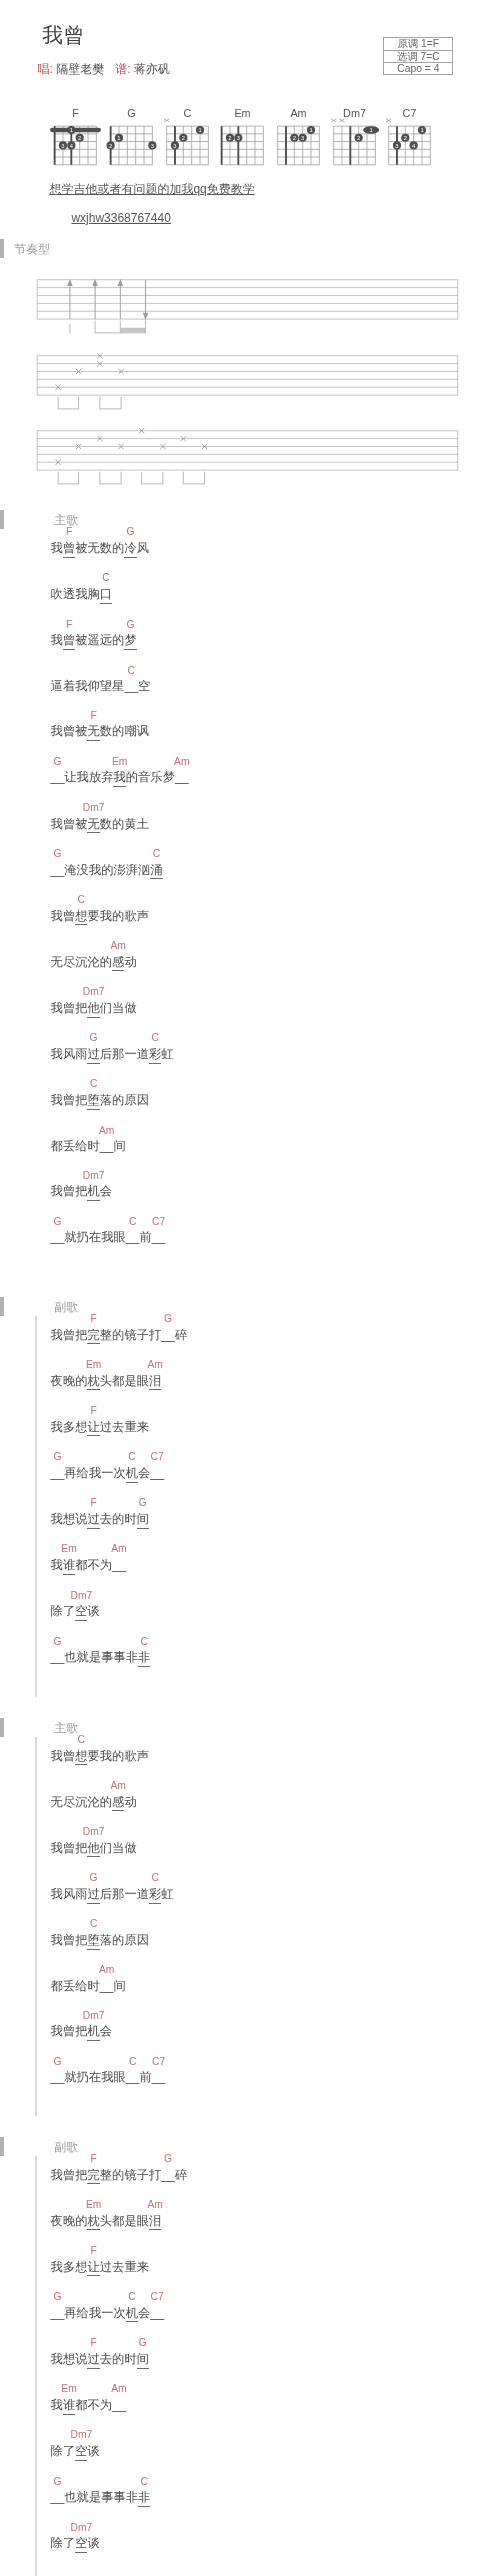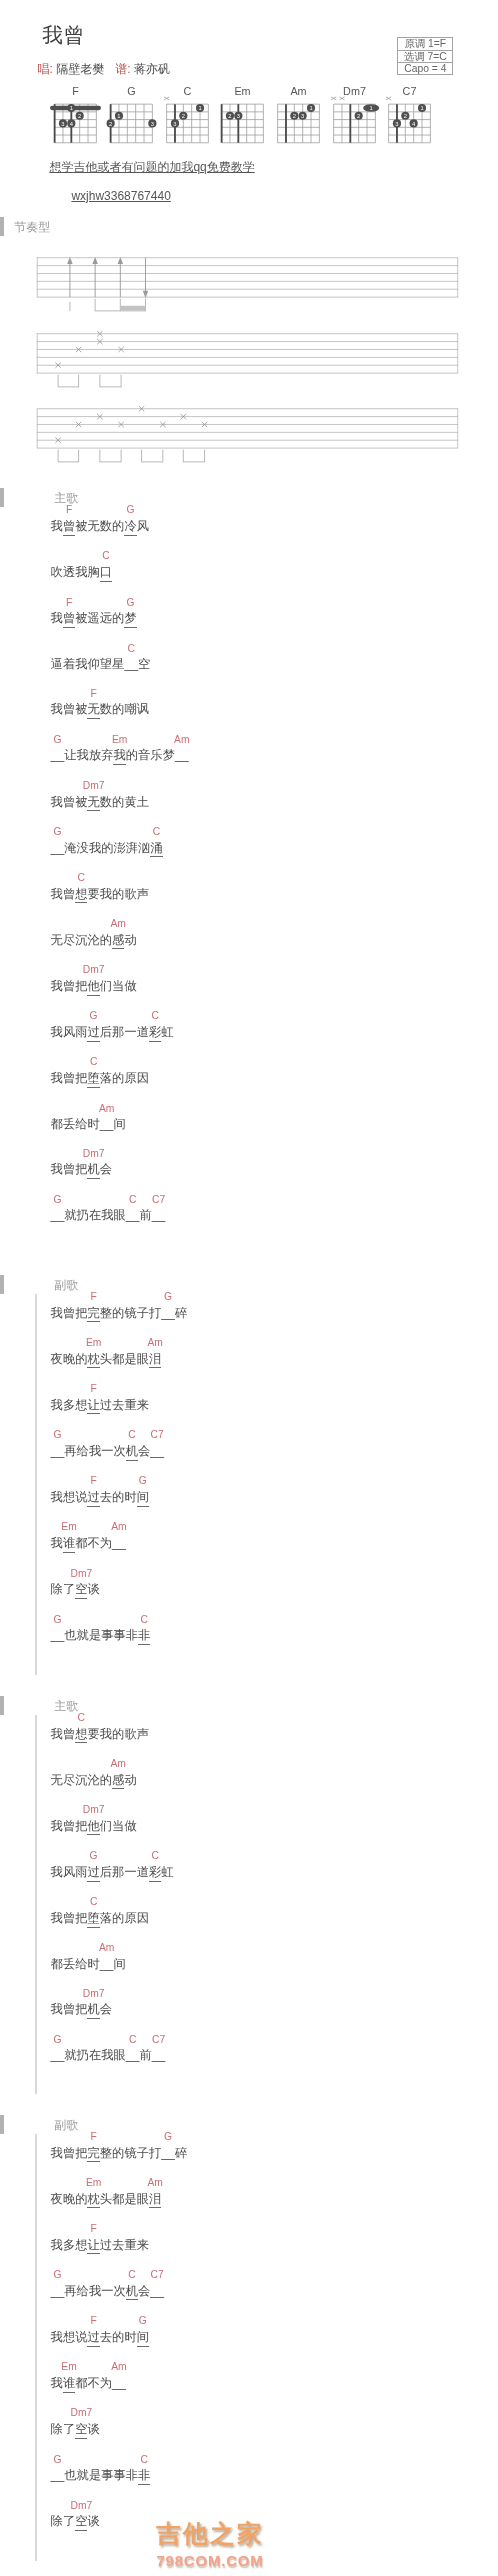--- a/index.html
+++ b/index.html
@@ -7,24 +7,24 @@
     --wm1:#f2a263; --wm2:#f5a28b;
   }
   *{box-sizing:border-box;}
   html,body{margin:0;padding:0;background:#ffffff;}
   body{font-family:"Liberation Sans","DejaVu Sans",sans-serif;color:var(--lyric);}
   .page{position:relative;width:498px;min-height:2576px;background:#fff;padding:20.6px 24px 0 36px;overflow:hidden;}
 
   
   .header{position:relative;}
   h1.title{margin:0 0 12.7px 6.3px;font-size:20.6px;font-weight:normal;color:#3f3f3f;letter-spacing:0.8px;}
-  .credits{margin-left:1.6px;font-size:12px;height:16px;margin-bottom:8px;}
+  .credits{margin-left:1.6px;font-size:12px;height:16px;margin-bottom:30px;}
   .credits .clabel{color:var(--credit);}
   .credits .cname{color:#4b4b4b;margin-right:11px;}
-  .infobox{position:absolute;top:16px;right:20.6px;width:56px;border:0.8px solid #a3a3a3;font-size:10.3px;color:#666;text-align:center;background:#fff;}
+  .infobox{position:absolute;top:16px;right:20.6px;width:70px;border:0.8px solid #a3a3a3;font-size:10.3px;color:#666;text-align:center;background:#fff;}
   .infobox .irow{height:12px;line-height:12px;border-top:0.8px solid #a3a3a3;}
   .infobox .irow:first-child{border-top:none;}
 
   
   .chordrow{margin:0 0 11px 14.2px;white-space:nowrap;}
   .chordrow svg{display:inline-block;margin-right:4.7px;vertical-align:top;}
 
   
   .notes{padding-left:13.4px;font-size:12px;color:#555;text-decoration:underline;}
   .notes .note{line-height:16px;margin-bottom:12.7px;white-space:pre;}
@@ -384,19 +384,15 @@
         <div class="line"><span class="tok"><span class="lyr">我</span></span><span class="tok"><span class="lyr">多</span></span><span class="tok"><span class="lyr">想</span></span><span class="tok"><span class="chord">F</span><span class="lyr u">让</span></span><span class="tok"><span class="lyr">过</span></span><span class="tok"><span class="lyr">去</span></span><span class="tok"><span class="lyr">重</span></span><span class="tok"><span class="lyr">来</span></span></div>
         <div class="line"><span class="tok"><span class="chord">G</span><span class="lyr">__</span></span><span class="tok"><span class="lyr">再</span></span><span class="tok"><span class="lyr">给</span></span><span class="tok"><span class="lyr">我</span></span><span class="tok"><span class="lyr">一</span></span><span class="tok"><span class="lyr">次</span></span><span class="tok"><span class="chord">C</span><span class="lyr u">机</span></span><span class="tok"><span class="lyr">会</span></span><span class="tok"><span class="chord">C7</span><span class="lyr">__</span></span></div>
         <div class="line"><span class="tok"><span class="lyr">我</span></span><span class="tok"><span class="lyr">想</span></span><span class="tok"><span class="lyr">说</span></span><span class="tok"><span class="chord">F</span><span class="lyr u">过</span></span><span class="tok"><span class="lyr">去</span></span><span class="tok"><span class="lyr">的</span></span><span class="tok"><span class="lyr">时</span></span><span class="tok"><span class="chord">G</span><span class="lyr u">间</span></span></div>
         <div class="line"><span class="tok"><span class="lyr">我</span></span><span class="tok"><span class="chord">Em</span><span class="lyr u">谁</span></span><span class="tok"><span class="lyr">都</span></span><span class="tok"><span class="lyr">不</span></span><span class="tok"><span class="lyr">为</span></span><span class="tok"><span class="chord">Am</span><span class="lyr">__</span></span></div>
         <div class="line"><span class="tok"><span class="lyr">除</span></span><span class="tok"><span class="lyr">了</span></span><span class="tok"><span class="chord">Dm7</span><span class="lyr u">空</span></span><span class="tok"><span class="lyr">谈</span></span></div>
         <div class="line"><span class="tok"><span class="chord">G</span><span class="lyr">__</span></span><span class="tok"><span class="lyr">也</span></span><span class="tok"><span class="lyr">就</span></span><span class="tok"><span class="lyr">是</span></span><span class="tok"><span class="lyr">事</span></span><span class="tok"><span class="lyr">事</span></span><span class="tok"><span class="lyr">非</span></span><span class="tok"><span class="chord">C</span><span class="lyr u">非</span></span></div>
         <div class="line"><span class="tok"><span class="lyr">除</span></span><span class="tok"><span class="lyr">了</span></span><span class="tok"><span class="chord">Dm7</span><span class="lyr u">空</span></span><span class="tok"><span class="lyr">谈</span></span></div>
       </div>
     </div>
 
-  <div class="watermark">
-    <div class="wm1">吉他之家</div>
-    <div class="wm2">798COM.COM</div>
-  </div>
 
 </div>
 
 
 </body></html>

